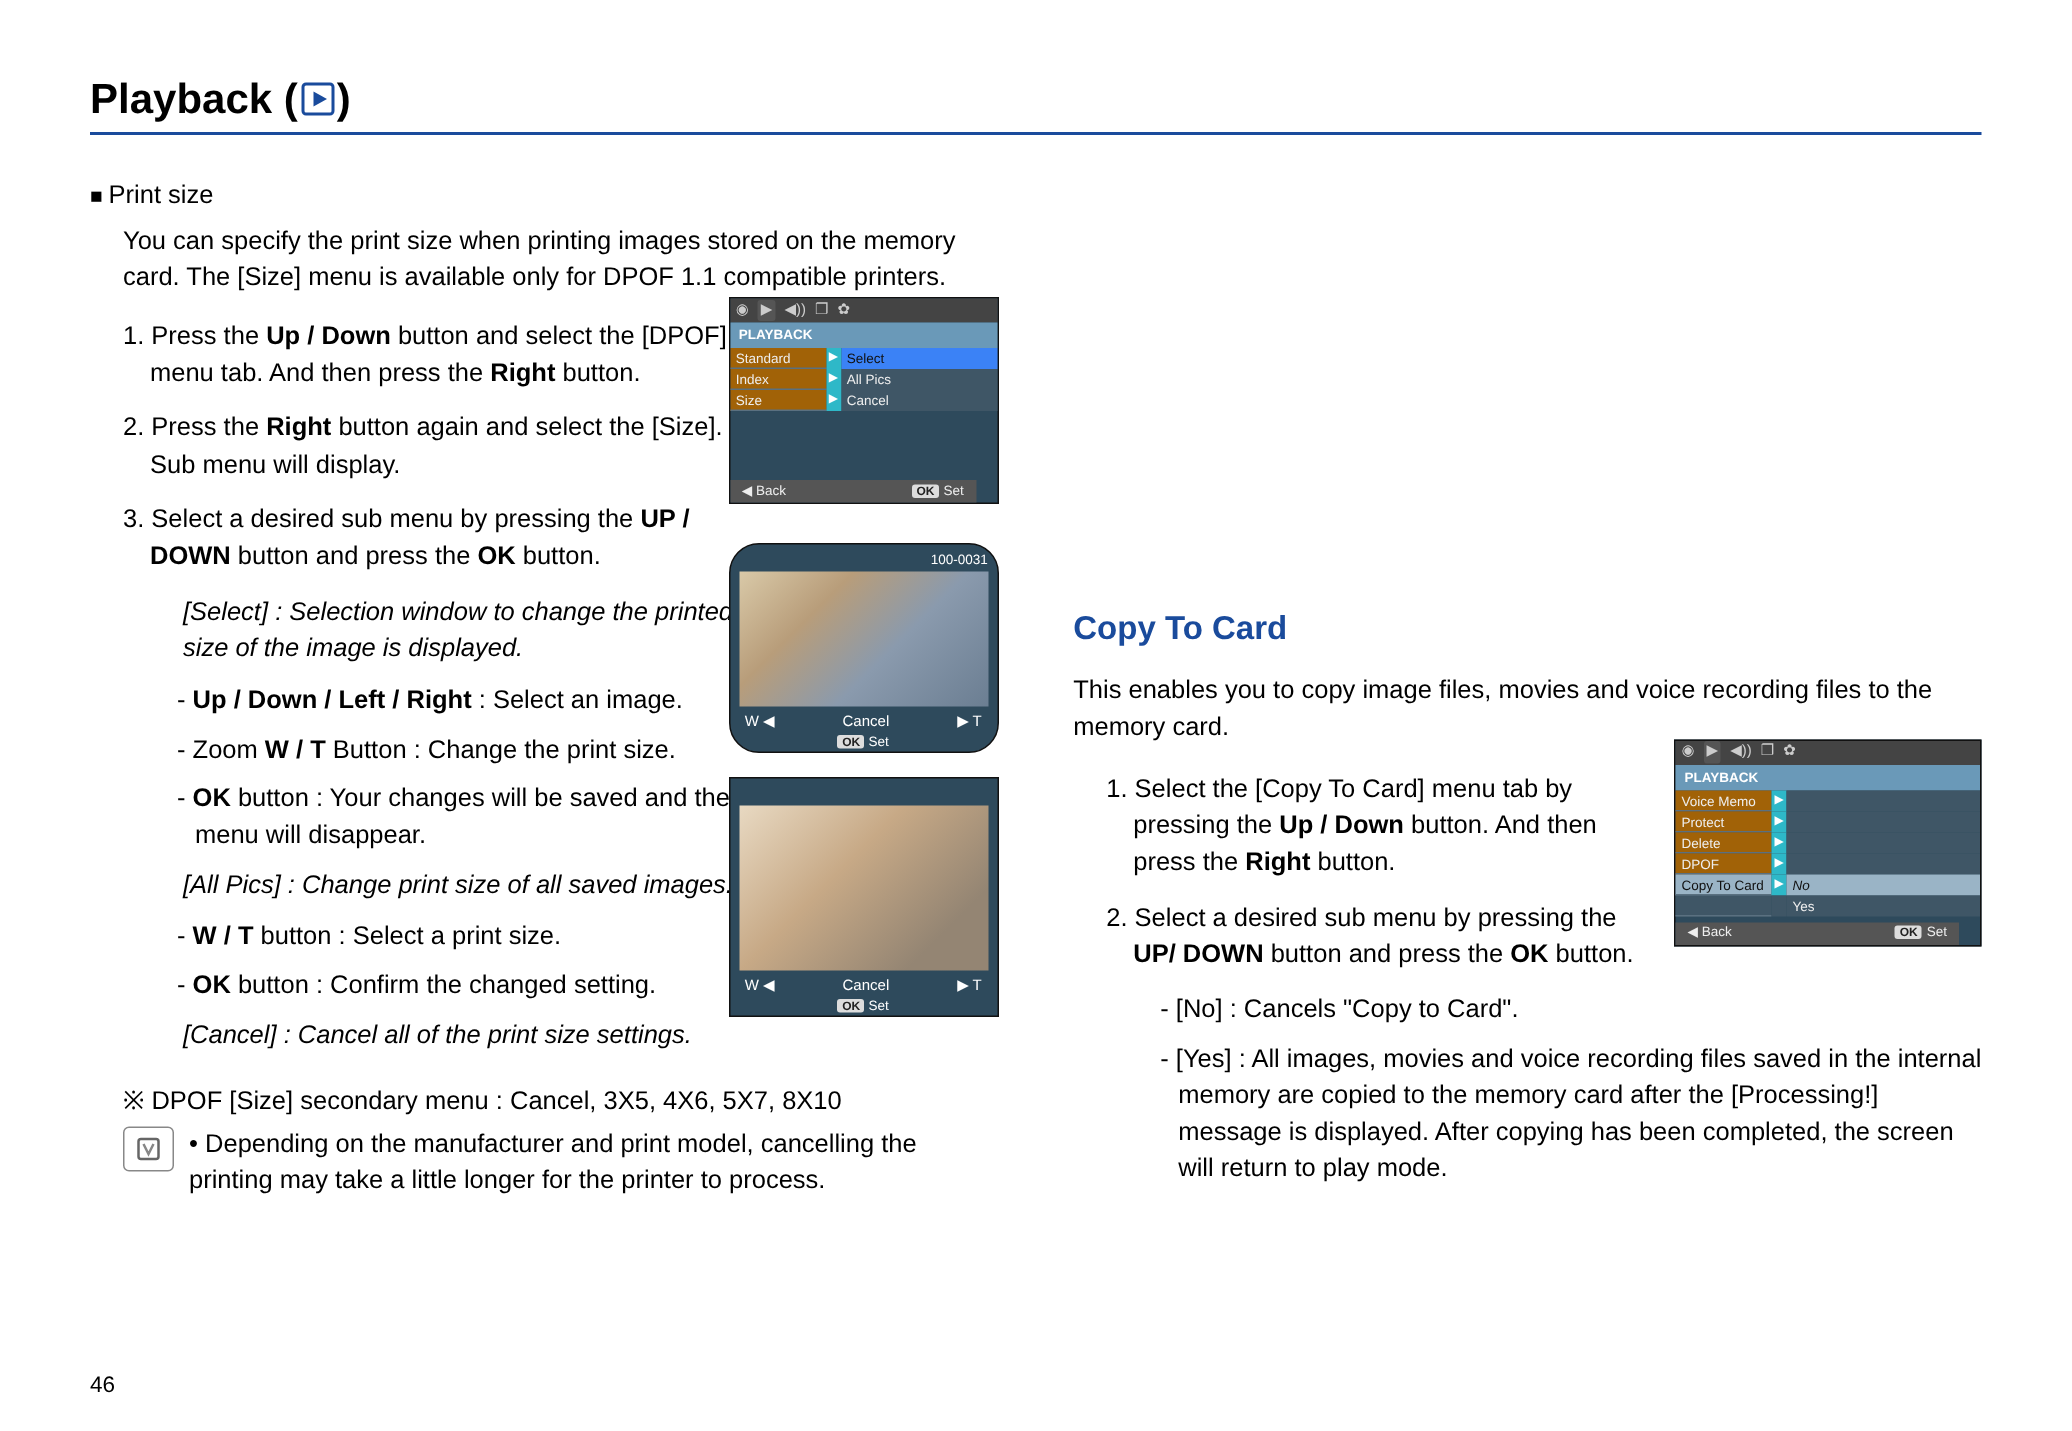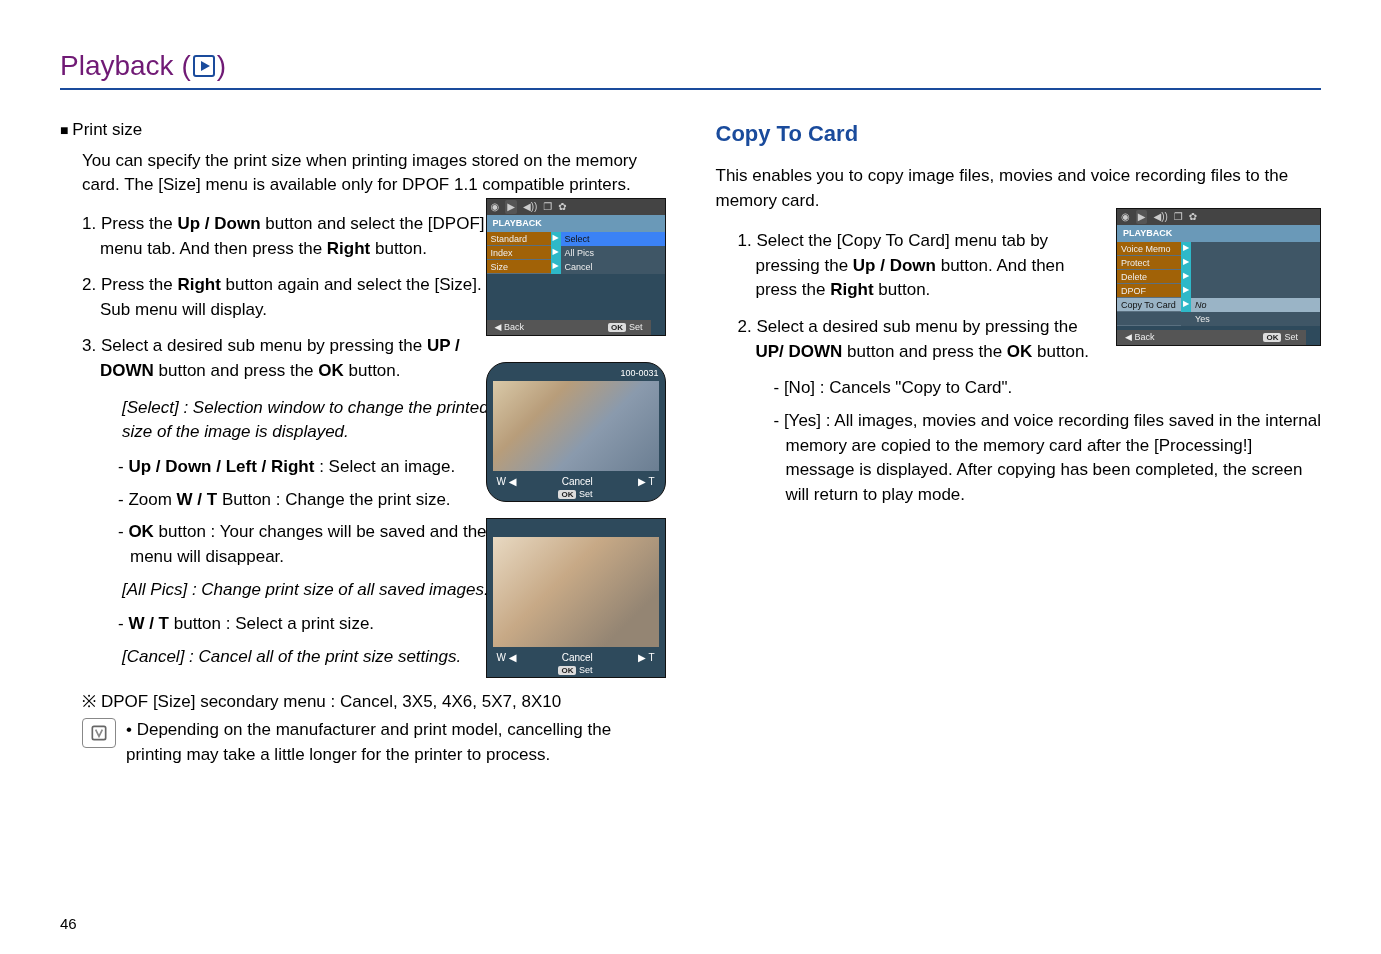--- a/index.html
+++ b/index.html
@@ -7,22 +7,22 @@
     font-family: Arial, Helvetica, sans-serif;
     width: 1381px;
     height: 954px;
     background: #fff;
     color: #000;
     position: relative;
     padding: 50px 60px 30px 60px;
   }
   .page-title {
     font-size: 28px;
-    font-weight: normal;
-    color: #701a75;
+    font-weight: bold;
+    color: #000000;
     border-bottom: 2px solid #1a4b9c;
     padding-bottom: 6px;
     margin-bottom: 28px;
   }
   .title-icon {
     display: inline-block;
     width: 22px;
     height: 22px;
     border: 2px solid #1a4b9c;
     border-radius: 3px;
@@ -31,21 +31,21 @@
     margin: 0 2px;
   }
   .title-icon::after {
     content: '';
     position: absolute;
     left: 6px; top: 4px;
     border-left: 9px solid #1a4b9c;
     border-top: 5px solid transparent;
     border-bottom: 5px solid transparent;
   }
-  .content { display: flex; gap: 50px; }
+  .content { display: flex; gap: 50px; align-items: flex-end; }
   .col { flex: 1; font-size: 17px; line-height: 1.45; }
   .col-left { position: relative; }
   .bullet-head { margin-bottom: 6px; }
   .bullet-head::before { content: "■ "; font-size:14px; }
   .indent1 { margin-left: 22px; margin-bottom: 14px; }
   .indent2 { margin-left: 22px; }
   .ol-item { margin-bottom: 12px; margin-left: 18px; text-indent: -18px; padding-right: 165px;}
   .sub { margin-left: 40px; margin-bottom: 10px; padding-right: 165px; font-style: italic;}
   .sub-dash { margin-left: 48px; text-indent: -12px; margin-bottom:8px; padding-right: 165px;}
   .section-title {
@@ -122,20 +122,21 @@
         <span>3. Select a desired sub menu by pressing the </span><b>UP / DOWN</b><span> button and press the </span><b>OK</b><span> button.</span>
       </div>
 
       <div class="sub">[Select] : Selection window to change the printed size of the image is displayed.</div>
       <div class="sub-dash"><span>- </span><b>Up / Down / Left / Right</b><span> : Select an image.</span></div>
       <div class="sub-dash"><span>- Zoom </span><b>W / T</b><span> Button : Change the print size.</span></div>
       <div class="sub-dash"><span>- </span><b>OK</b><span> button : Your changes will be saved and the menu will disappear.</span></div>
 
       <div class="sub">[All Pics] : Change print size of all saved images.</div>
       <div class="sub-dash"><span>- </span><b>W / T</b><span> button : Select a print size.</span></div>
+      <div class="sub-dash"><span>- </span><b>OK</b><span> button : Confirm the changed setting.</span></div>
 
       <div class="sub">[Cancel] : Cancel all of the print size settings.</div>
     </div>
 
     <div style="margin-top:20px; margin-left:22px;">※ DPOF [Size] secondary menu : Cancel, 3X5, 4X6, 5X7, 8X10</div>
     <div class="note-row">
       <div class="note-icon">
         <svg viewBox="0 0 24 24" fill="none" stroke="#666" stroke-width="2">
             <rect x="4" y="4" width="16" height="16" rx="2"></rect>
             <path d="M8 8l4 8 4-8" stroke="#888"></path>

